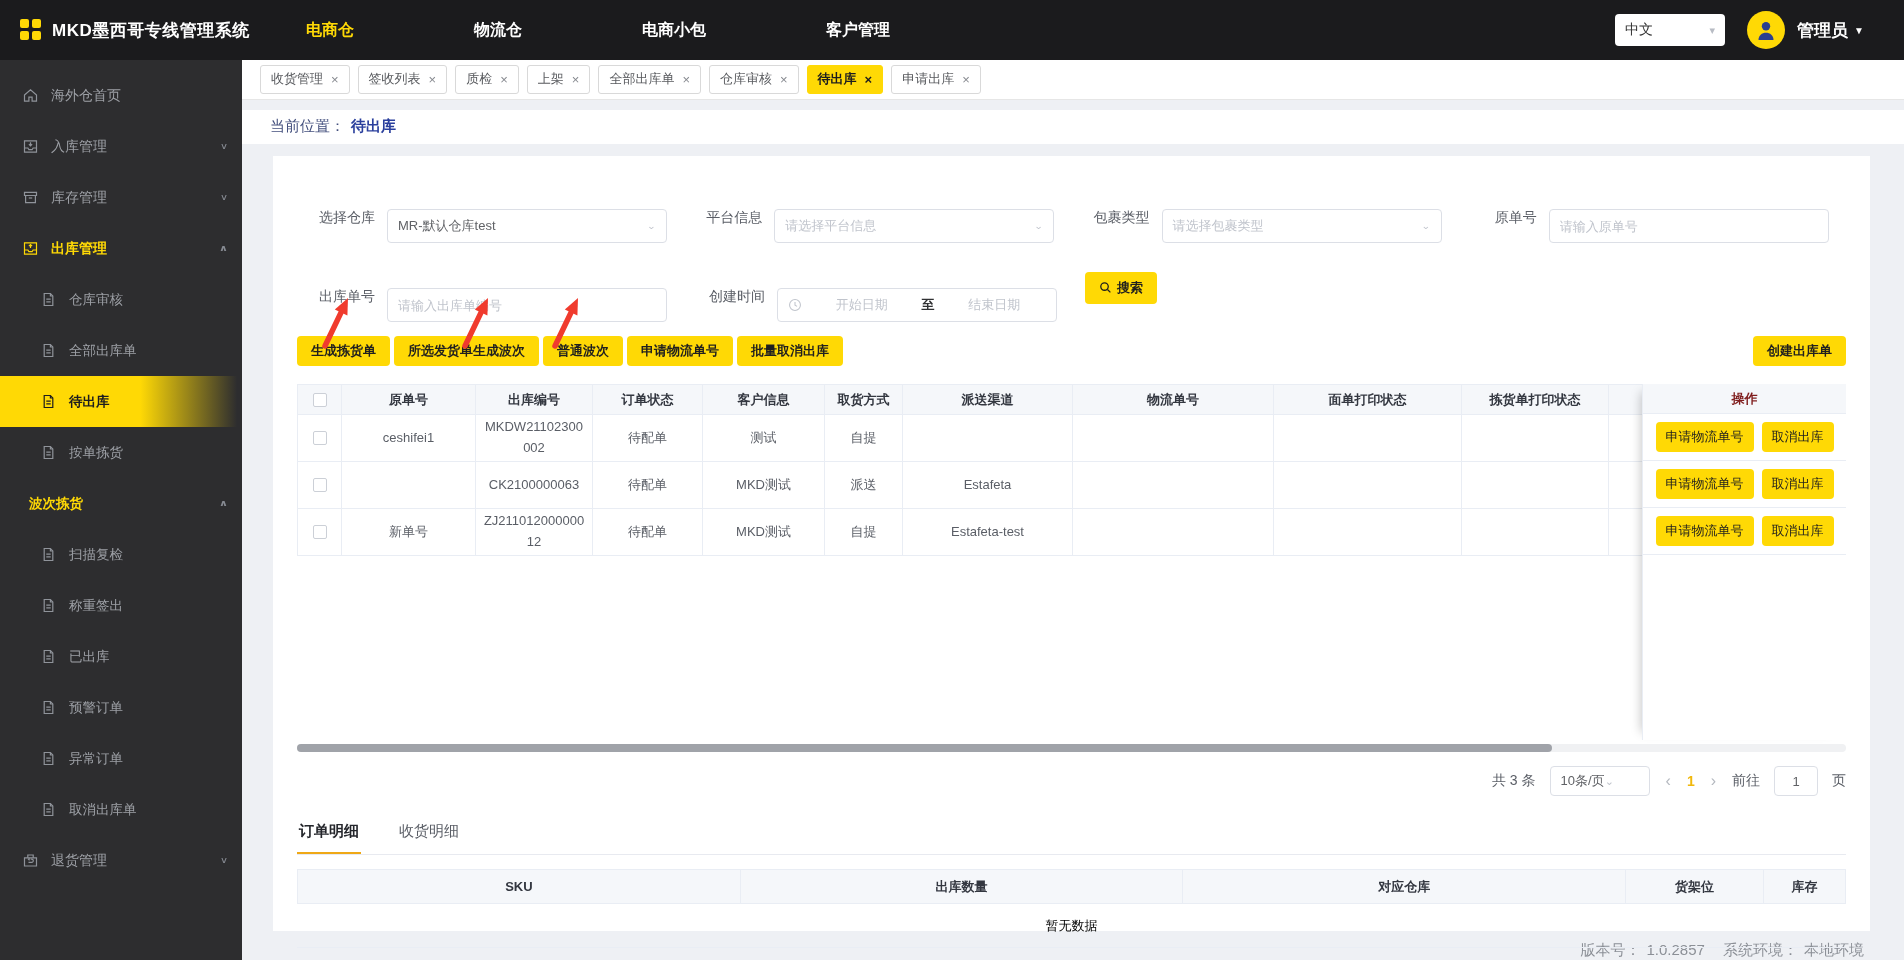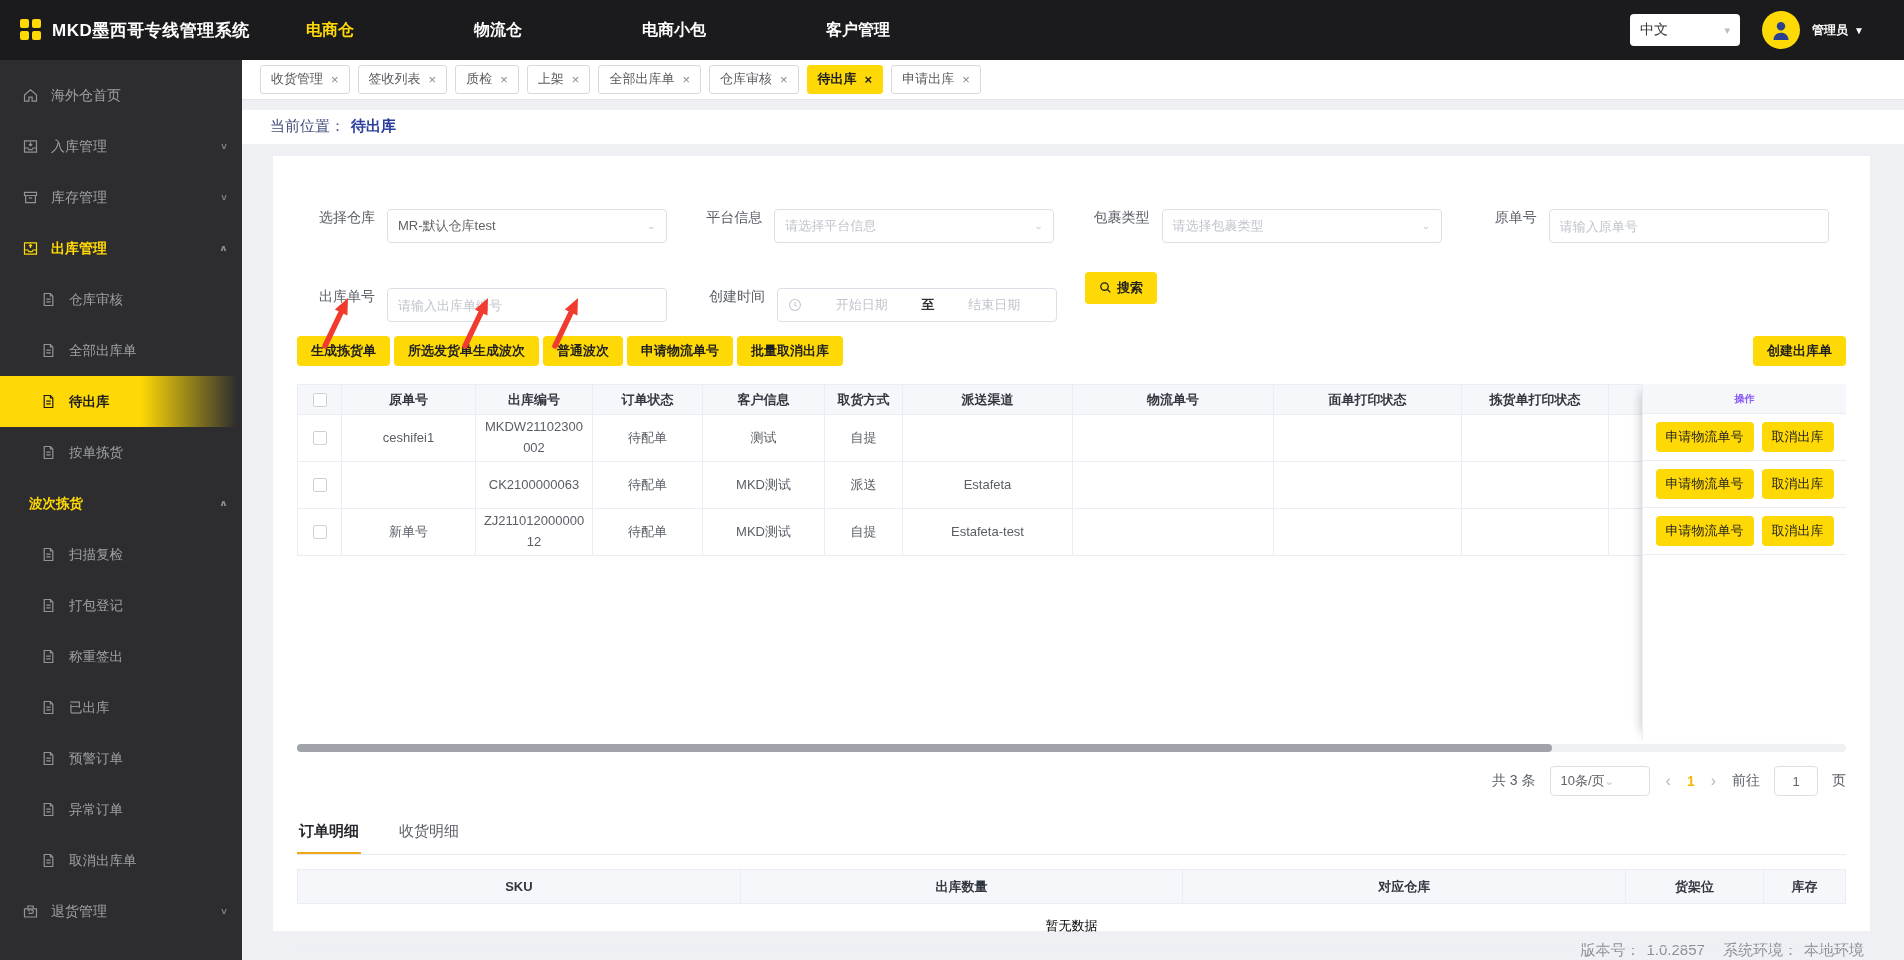--- a/index.html
+++ b/index.html
@@ -16,21 +16,21 @@
   .grid-icon{width:22px;height:22px;display:grid;grid-template-columns:9px 9px;grid-template-rows:9px 9px;gap:3px;margin-right:10px;}
   .grid-icon i{background:var(--accent);border-radius:2px;}
   .logo-title{font-size:17px;font-weight:bold;letter-spacing:.5px;white-space:nowrap;}
   .topnav{display:flex;align-items:center;margin-left:56px;flex:1;}
   .topnav .nav-item{font-size:16px;font-weight:bold;color:#fff;margin-right:120px;cursor:pointer;white-space:nowrap;}
   .topnav .nav-item.active{color:var(--accent);}
   .topbar-right{display:flex;align-items:center;margin-right:40px;}
   .lang-select{width:110px;height:32px;background:#fff;border-radius:4px;color:#333;font-size:14px;display:flex;align-items:center;padding:0 10px;justify-content:space-between;}
   .lang-select .chev{color:#b8bcc4;font-size:11px;}
   .avatar{width:38px;height:38px;border-radius:50%;background:var(--accent);margin:0 12px 0 22px;display:flex;align-items:center;justify-content:center;overflow:hidden;}
-  .user-name{font-size:12px;font-weight:bold;}
+  .user-name{font-size:17px;font-weight:bold;}
   .user-caret{font-size:10px;color:#fff;margin-left:6px;}
   
   .layout{display:flex;height:900px;}
   .sidebar{width:242px;background:var(--side);padding-top:10px;overflow:hidden;flex:none;}
   .side-item{height:51px;display:flex;align-items:center;color:var(--gray);font-size:14px;cursor:pointer;padding:0 14px 0 22px;position:relative;}
   .side-item .s-icon{width:17px;height:17px;margin-right:12px;display:inline-flex;color:#8f939a;}
   .side-item .s-icon svg{width:100%;height:100%;}
   .side-item.lvl2{padding-left:40px;font-size:13.5px;}
   .side-item .s-label{flex:1;white-space:nowrap;}
   .side-item .s-chev{font-size:11px;color:#868a92;transform:scaleY(.8);}
@@ -72,21 +72,21 @@
   .create-btn{margin-left:auto;margin-right:0 !important;}
   
   .table-area{position:relative;height:368px;overflow:hidden;}
   table.grid{border-collapse:collapse;table-layout:fixed;width:1549px;}
   table.grid th,table.grid td{border:1px solid #e9edf4;font-size:13px;text-align:center;color:#5a5e66;overflow:hidden;}
   table.grid th{background:#f5f7fa;color:#333740;font-weight:bold;height:30px;padding:0 4px;white-space:nowrap;}
   table.grid td{height:47px;padding:2px 6px;word-break:break-all;line-height:1.6;background:#fff;}
   td.clip-cell,th.clip-cell{text-align:left;white-space:nowrap;padding-left:10px;}
   .checkbox{width:14px;height:14px;border:1px solid #ccd0d7;border-radius:2px;background:#fff;margin:0 auto;cursor:pointer;}
   .op-col{position:absolute;top:0;right:0;width:204px;bottom:12px;background:#fff;box-shadow:-9px 0 10px -8px rgba(0,0,0,.22);border-left:1px solid #e9edf4;}
-  .op-head{height:30px;background:#f5f7fa;border-bottom:1px solid #e9edf4;display:flex;align-items:center;justify-content:center;font-size:10px;font-weight:bold;color:#8b5cf6;}
+  .op-head{height:30px;background:#f5f7fa;border-bottom:1px solid #e9edf4;display:flex;align-items:center;justify-content:center;font-size:13px;font-weight:bold;color:#7f1d1d;}
   .op-row{height:47px;border-bottom:1px solid #e9edf4;display:flex;align-items:center;justify-content:center;gap:8px;}
   .op-row .btn{height:30px;padding:0 10px;font-size:13px;}
   .hscroll{position:absolute;left:0;right:0;bottom:0;height:8px;background:#f0f1f3;border-radius:4px;cursor:pointer;}
   .hscroll .thumb{position:absolute;left:0;top:0;height:8px;width:81%;background:#a0a3a9;border-radius:4px;}
   
   .pager{display:flex;align-items:center;justify-content:flex-end;margin-top:14px;font-size:14px;color:#5a5e66;gap:14px;}
   .page-size{width:100px;height:30px;border:1px solid #dcdfe6;border-radius:4px;display:flex;align-items:center;justify-content:flex-start;padding:0 10px;font-size:13px;color:#606266;cursor:pointer;}
   .page-size .chev{color:#c0c4cc;font-size:11px;}
   .pg-arrow{color:#b4b8bf;font-size:16px;cursor:pointer;padding:0 2px;}
   .pg-num{color:#f1b80c;font-weight:bold;cursor:pointer;}
@@ -226,29 +226,20 @@
         <span class="s-chev">∧</span>
       </div>
       <div class="side-item lvl2">
         <span class="s-icon">
           <svg viewBox="0 0 17 17" fill="none" stroke="currentColor" stroke-width="1.2">
             <path d="M4.2 2.5h6.2l2.4 2.4v9.6H4.2z"></path>
             <path d="M10.4 2.5V5h2.4M6.3 8.2h4.4M6.3 10.8h4.4"></path>
           </svg>
         </span>
         <span class="s-label">扫描复检</span>
-      </div>
-      <div class="side-item lvl2">
-        <span class="s-icon">
-          <svg viewBox="0 0 17 17" fill="none" stroke="currentColor" stroke-width="1.2">
-            <path d="M4.2 2.5h6.2l2.4 2.4v9.6H4.2z"></path>
-            <path d="M10.4 2.5V5h2.4M6.3 8.2h4.4M6.3 10.8h4.4"></path>
-          </svg>
-        </span>
-        <span class="s-label">打包登记</span>
       </div>
       <div class="side-item lvl2">
         <span class="s-icon">
           <svg viewBox="0 0 17 17" fill="none" stroke="currentColor" stroke-width="1.2">
             <path d="M4.2 2.5h6.2l2.4 2.4v9.6H4.2z"></path>
             <path d="M10.4 2.5V5h2.4M6.3 8.2h4.4M6.3 10.8h4.4"></path>
           </svg>
         </span>
         <span class="s-label">称重签出</span>
       </div>

